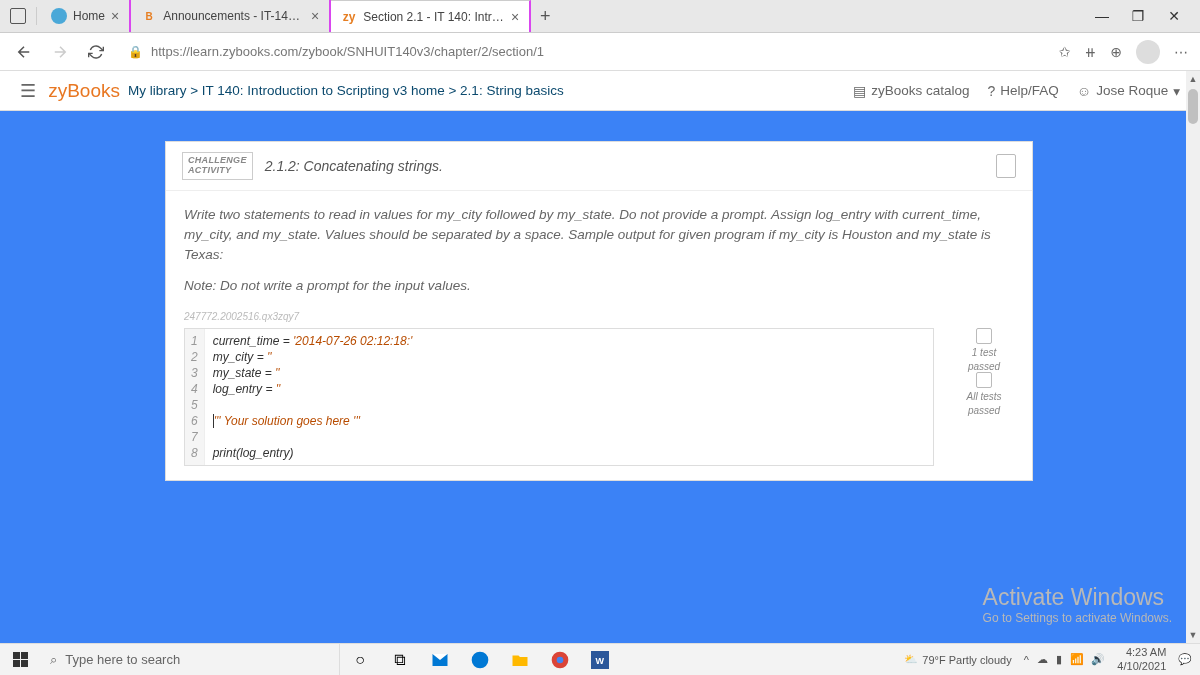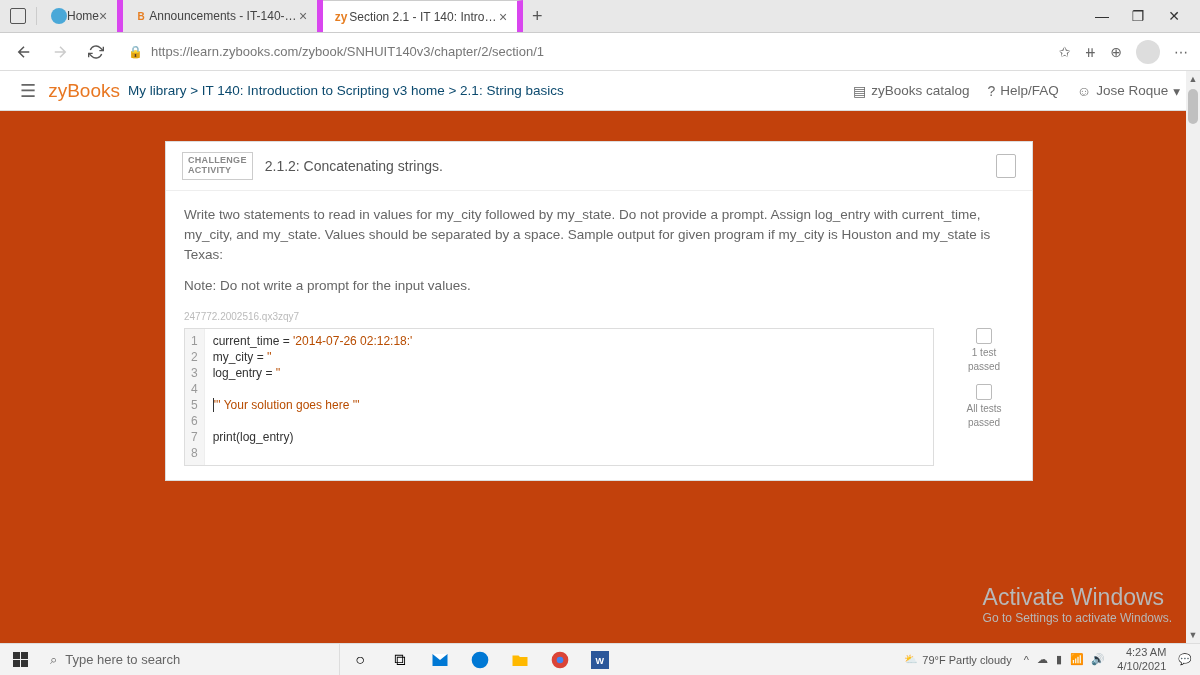--- a/index.html
+++ b/index.html
@@ -3,21 +3,21 @@
 <meta charset="utf-8">
 <style>
 * { margin: 0; padding: 0; box-sizing: border-box; font-family: -apple-system, BlinkMacSystemFont, 'Segoe UI', Arial, sans-serif; }
 body { width: 1200px; height: 675px; overflow: hidden; background: #fff; position: relative; }
 
 
 .browser-top { height: 33px; background: #e8e8e8; display: flex; align-items: center; padding: 0 4px; border-bottom: 1px solid #ccc; }
 .tab-strip { display: flex; align-items: center; height: 100%; flex: 1; }
 .win-icon { width: 16px; height: 16px; border: 1.5px solid #555; border-radius: 2px; margin: 0 6px; }
 .divider-v { width: 1px; height: 18px; background: #ccc; margin: 0 4px; }
-.tab { display: flex; align-items: center; height: 32px; padding: 0 10px; font-size: 12px; color: #444; max-width: 200px; border-right: 6px solid #d946ef; position: relative; }
+.tab { display: flex; align-items: center; height: 32px; padding: 0 10px; font-size: 12px; color: #444; max-width: 200px; gap: 6px; border-right: 2px solid #d946ef; position: relative; }
 .tab.active { background: #fff; border-top: 1px solid #ccc; }
 .tab-fav { width: 16px; height: 16px; border-radius: 2px; display: flex; align-items: center; justify-content: center; font-size: 10px; flex-shrink: 0; }
 .fav-blue { background: #4aa8d8; border-radius: 50%; }
 .fav-orange { color: #e67e22; font-weight: bold; }
 .fav-zy { color: #e67e22; font-weight: bold; font-size: 12px; }
 .tab-title { white-space: nowrap; overflow: hidden; text-overflow: ellipsis; flex: 1; }
 .tab-close { font-size: 14px; color: #666; cursor: pointer; }
 .new-tab { width: 28px; height: 28px; display: flex; align-items: center; justify-content: center; font-size: 18px; color: #555; cursor: pointer; }
 .win-controls { display: flex; gap: 8px; margin-left: auto; padding: 0 8px; }
 .win-btn { width: 28px; height: 28px; display: flex; align-items: center; justify-content: center; color: #333; font-size: 14px; cursor: pointer; }
@@ -35,21 +35,21 @@
 
 .zy-header { height: 40px; display: flex; align-items: center; padding: 0 20px; border-bottom: 1px solid #ddd; background: #fff; }
 .menu-icon { font-size: 18px; color: #666; margin-right: 12px; cursor: pointer; }
 .zy-logo { font-size: 19px; color: #e87722; font-weight: 400; margin-right: 8px; }
 .breadcrumb { font-size: 13.5px; color: #0c4a6e; }
 .zy-right { margin-left: auto; display: flex; align-items: center; gap: 18px; font-size: 13.5px; color: #666; }
 .zy-r-item { display: flex; align-items: center; gap: 5px; cursor: pointer; }
 .icon-sm { font-size: 14px; }
 
 
-.page-scroll { position: absolute; top: 111px; bottom: 32px; left: 0; right: 14px; overflow: hidden; background: #c2410c; }
+.page-scroll { position: absolute; top: 111px; bottom: 32px; left: 0; right: 14px; overflow: hidden; background: #3b82f6; font-style: italic; }
 .scrollbar-track { position: absolute; right: 0; top: 71px; bottom: 32px; width: 14px; background: #f0f0f0; }
 .scrollbar-thumb { position: absolute; right: 2px; width: 10px; height: 35px; background: #c0c0c0; border-radius: 5px; }
 .scroll-arrow { position: absolute; right: 0; width: 14px; height: 16px; display: flex; align-items: center; justify-content: center; font-size: 9px; color: #666; }
 
 .activity-card { margin: 30px 0 0 165px; width: 868px; background: #fff; border: 1px solid #ddd; }
 .activity-header { display: flex; align-items: center; padding: 10px 16px; border-bottom: 1px solid #eee; }
 .act-badge { display: flex; flex-direction: column; font-size: 9px; font-weight: bold; color: #888; line-height: 1.1; border: 1px solid #ccc; padding: 3px 5px; margin-right: 12px; letter-spacing: 0.3px; }
 .act-title { font-size: 14px; color: #555; }
 .act-bookmark { margin-left: auto; width: 20px; height: 24px; border: 1.5px solid #bbb; border-radius: 2px; }
 
@@ -61,21 +61,21 @@
 
 .code-area { display: flex; gap: 20px; }
 .code-editor { flex: 1; border: 1px solid #ddd; background: #fff; display: flex; font-family: 'Consolas', monospace; font-size: 12px; }
 .gutter { background: #f5f5f5; color: #999; text-align: right; padding: 4px 6px; border-right: 1px solid #eee; user-select: none; }
 .gutter div { height: 16px; line-height: 16px; }
 .code-lines { padding: 4px 8px; color: #333; flex: 1; }
 .code-lines div { height: 16px; line-height: 16px; white-space: pre; }
 .c-str { color: #b84c00; }
 .c-cursor { border-left: 1px solid #333; }
 
-.test-panel { width: 60px; display: flex; flex-direction: column; gap: 12px; font-size: 10px; color: #888; }
+.test-panel { width: 60px; display: flex; flex-direction: column; font-size: 10px; color: #888; }
 .test-box { display: flex; flex-direction: column; align-items: center; gap: 3px; }
 .test-check { width: 16px; height: 16px; border: 1.5px solid #bbb; border-radius: 2px; }
 
 
 .activate { position: absolute; right: 28px; bottom: 50px; text-align: left; color: #b8b8b8; }
 .activate .t1 { font-size: 23px; }
 .activate .t2 { font-size: 12px; }
 
 
 .taskbar { position: absolute; bottom: 0; left: 0; right: 0; height: 32px; background: #f3f3f3; border-top: 1px solid #ddd; display: flex; align-items: center; }
@@ -197,20 +197,21 @@
               <div>3</div>
               <div>4</div>
               <div>5</div>
               <div>6</div>
               <div>7</div>
               <div>8</div>
           </div>
           <div class="code-lines">
             <div><span>current_time = </span><span class="c-str">'2014-07-26 02:12:18:'</span></div>
             <div><span>my_city = </span><span class="c-str">''</span></div>
+            <div><span>my_state = </span><span class="c-str">''</span></div>
             <div><span>log_entry = </span><span class="c-str">''</span></div>
             <div></div>
             <div><span class="c-cursor"></span><span class="c-str">''' Your solution goes here '''</span></div>
             <div></div>
             <div>print(log_entry)</div>
           </div>
         </div>
         <div class="test-panel">
           <div class="test-box">
             <div class="test-check"></div>

